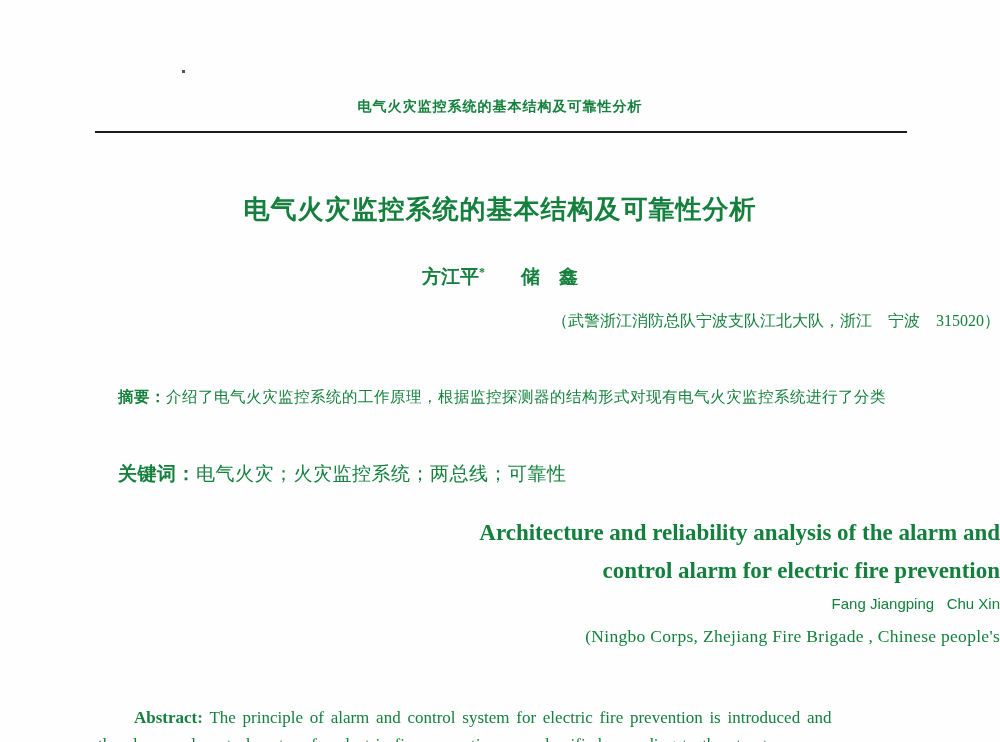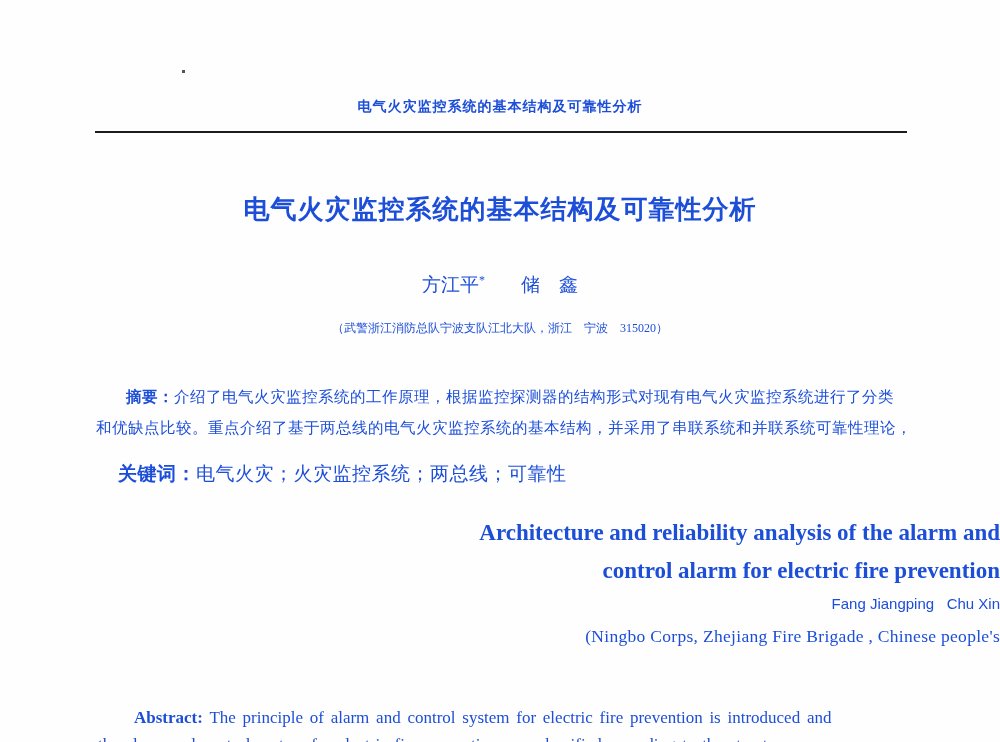--- a/index.html
+++ b/index.html
@@ -6,21 +6,21 @@
     margin: 0;
     padding: 0;
     background: #ffffff;
   }
   .page {
     position: relative;
     width: 1000px;
     height: 742px;
     background: #fefefe;
     overflow: hidden;
-    color: #1d4ed8;
+    color: #15803d;
     font-family: "Liberation Serif", "DejaVu Serif", serif;
   }
   .cjk-sans { font-family: "Liberation Sans", "DejaVu Sans", sans-serif; }
   .cjk-serif { font-family: "Liberation Serif", "DejaVu Serif", serif; }
 
   .running-head {
     position: absolute;
     top: 98px; left: 0;
     width: 100%;
     text-align: center;
@@ -44,46 +44,46 @@
     position: absolute;
     top: 192px; left: 0;
     width: 100%;
     text-align: center;
     font-weight: bold;
     font-size: 26px;
     letter-spacing: 1px;
   }
   .authors-cn {
     position: absolute;
-    top: 272px; left: 0;
+    top: 264px; left: 0;
     width: 100%;
     text-align: center;
     font-size: 19px;
+    font-weight: bold;
   }
   .authors-cn sup {
     font-size: 12px;
     vertical-align: super;
   }
   .authors-cn .author2 { margin-left: 36px; }
   .affiliation-cn {
     position: absolute;
     top: 311px; left: 0;
     width: 100%;
-    text-align: center;
-    font-size: 12px;
-    margin-top: 9px;
+    text-align: right;
+    font-size: 16px;
   }
   .abstract-cn {
     position: absolute;
     top: 381px; left: 88px;
     width: 826px;
     font-size: 15.5px;
     letter-spacing: 0.5px;
   }
-  .abstract-cn .line { line-height: 31px; white-space: nowrap; margin-left: 8px; }
+  .abstract-cn .line { line-height: 31px; white-space: nowrap; }
   .abstract-cn .line.first { padding-left: 30px; }
   .label-bold { font-weight: bold; }
   .keywords-cn {
     position: absolute;
     top: 461px; left: 118px;
     font-size: 19px;
     letter-spacing: 0.5px;
     white-space: nowrap;
   }
   .title-en {
@@ -139,21 +139,20 @@
   <div class="authors-cn cjk-serif">
     <span>方江平</span><sup>*</sup><span class="author2">储　鑫</span>
   </div>
 
   <div class="affiliation-cn cjk-serif">（武警浙江消防总队宁波支队江北大队，浙江　宁波　315020）</div>
 
   <div class="abstract-cn cjk-sans">
     <div class="line first">
       <span class="label-bold">摘要：</span><span>介绍了电气火灾监控系统的工作原理，根据监控探测器的结构形式对现有电气火灾监控系统进行了分类</span>
     </div>
-    <div class="line">和优缺点比较。重点介绍了基于两总线的电气火灾监控系统的基本结构，并采用了串联系统和并联系统可靠性理论，</div>
   </div>
 
   <div class="keywords-cn cjk-sans">
     <span class="label-bold">关键词：</span><span>电气火灾；火灾监控系统；两总线；可靠性</span>
   </div>
 
   <div class="title-en">
     <div>Architecture and reliability analysis of the alarm and</div>
     <div>control alarm for electric fire prevention</div>
   </div>

